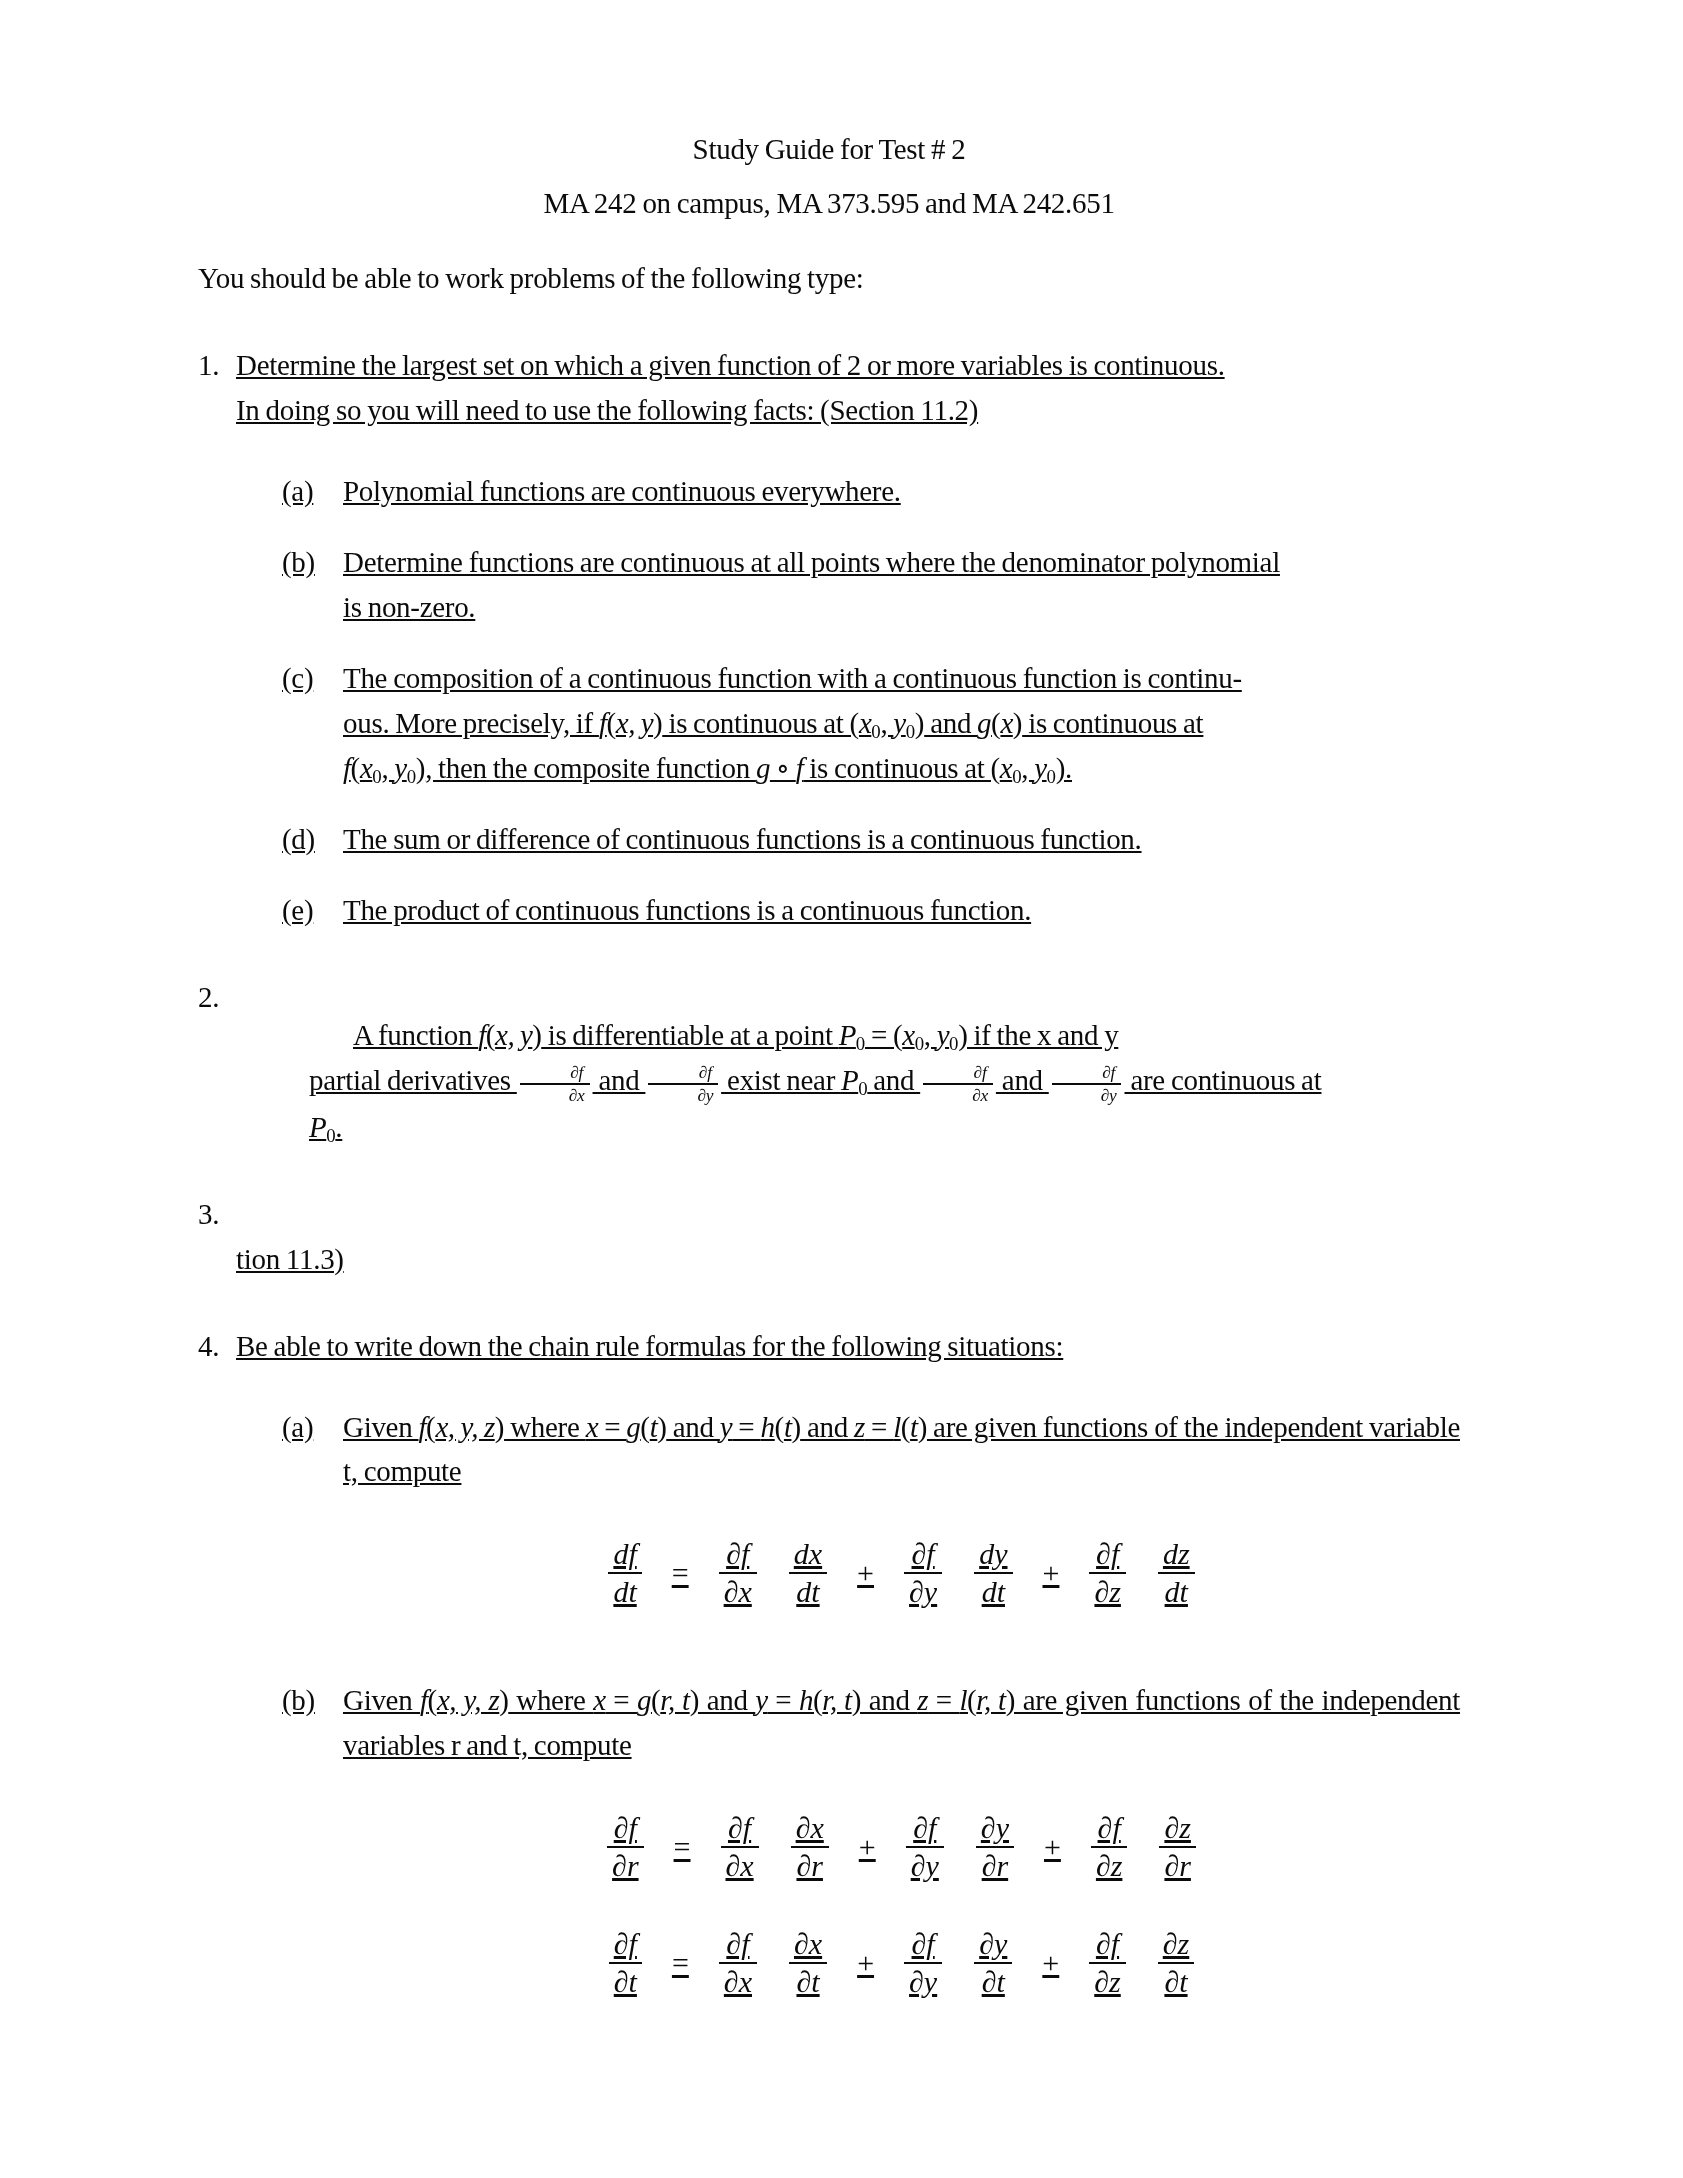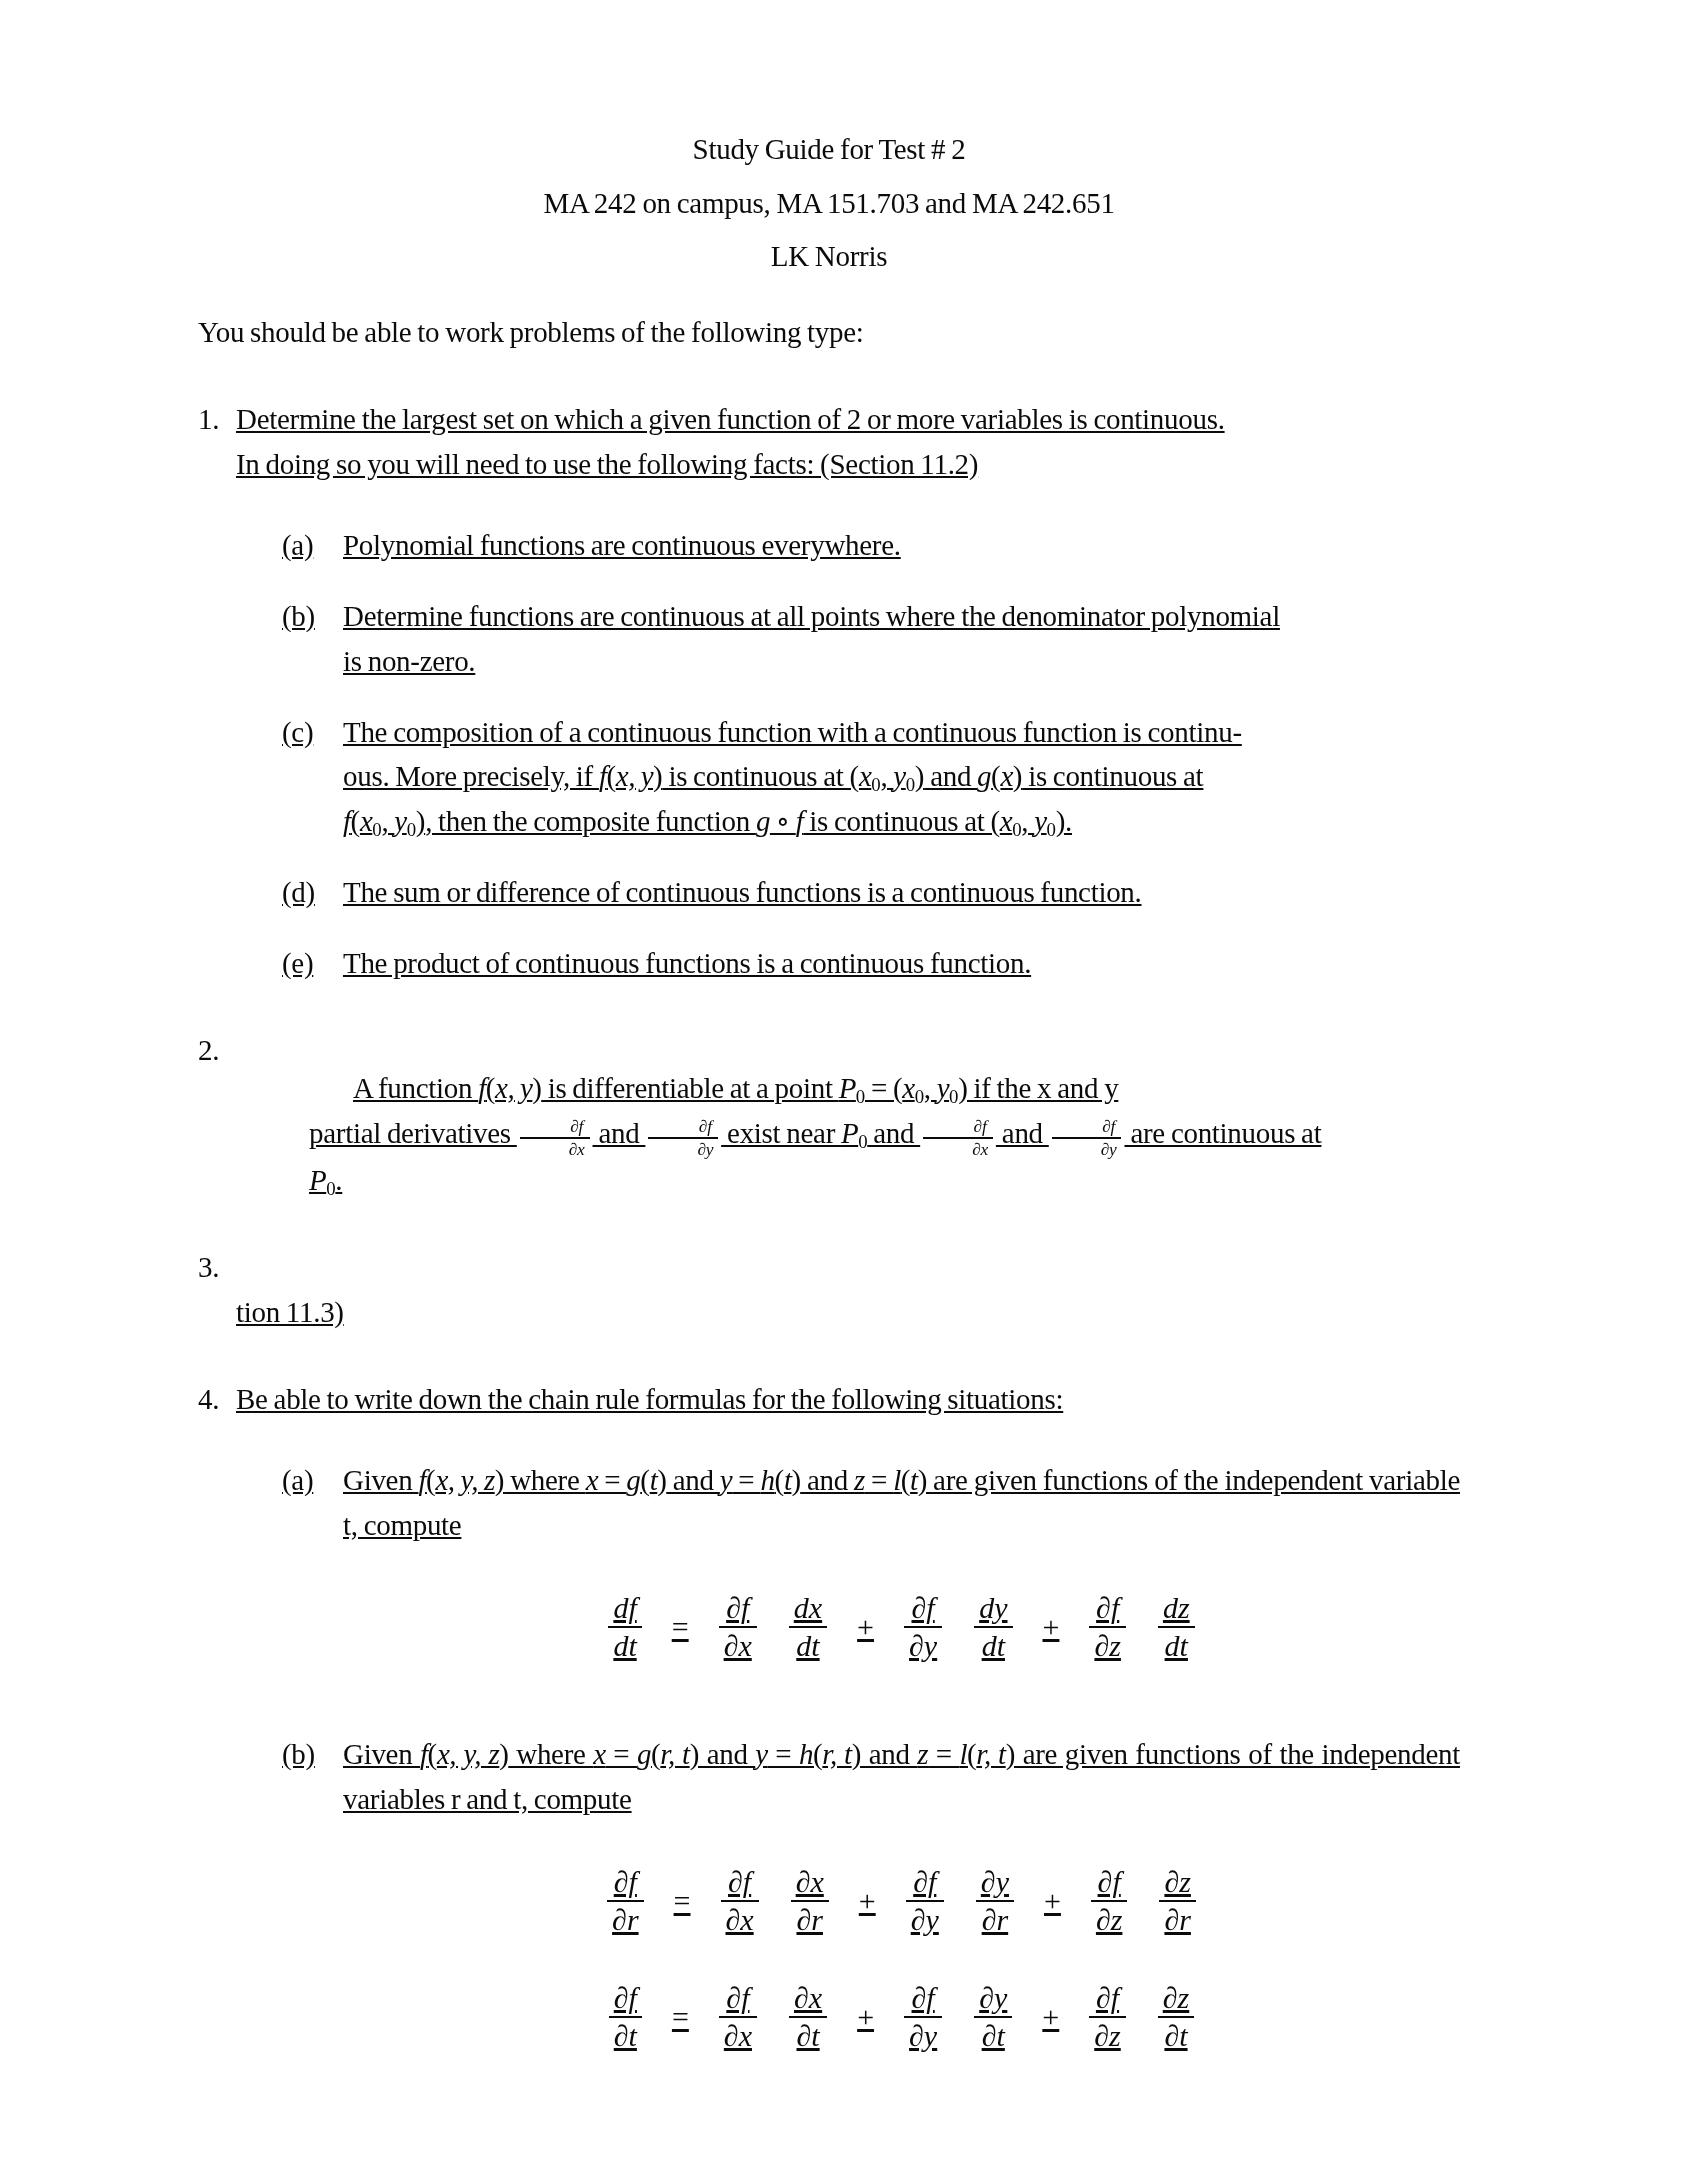--- a/index.html
+++ b/index.html
@@ -32,22 +32,21 @@
   .mi{font-style:italic;letter-spacing:-0.5px;}
   .ss{font-size:0.65em;vertical-align:-0.25em;}
 </style>
 </head>
 <body>
 
 <div class="page">
 
   <div class="title-block">
     <div>Study Guide for Test # 2</div>
-    <div>MA 242 on campus, MA 151.703 and MA 242.651</div>
-    <div>LK Norris</div>
+    <div>MA 242 on campus, MA 373.595 and MA 242.651</div>
   </div>
 
   <p class="intro">You should be able to work problems of the following type:</p>
 
   <div>
 
     <div class="item">
       <span class="inum">1.</span>
       <div class="ibody">
         <p class="para"><span>Determine the largest set on which a given function of 2 or more variables is continuous.</span><br><span>In doing so you will need to use the following facts: (Section 11.2)</span></p>

